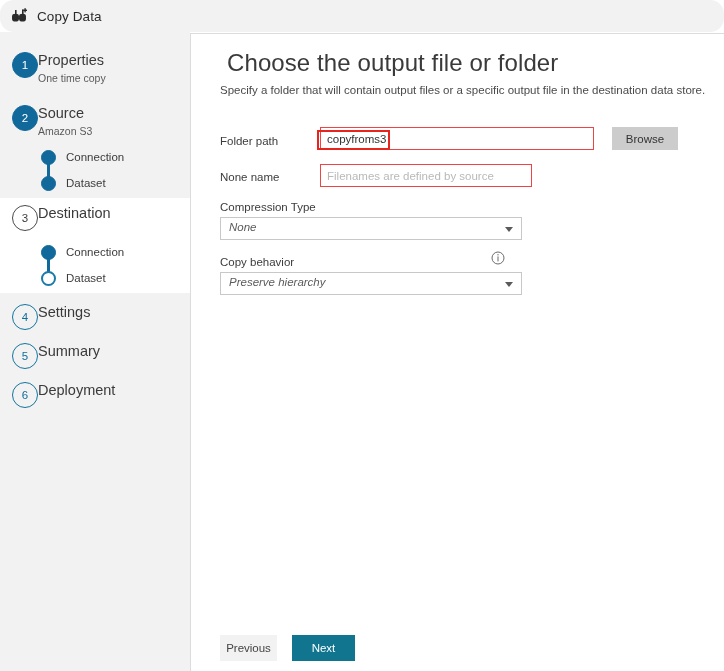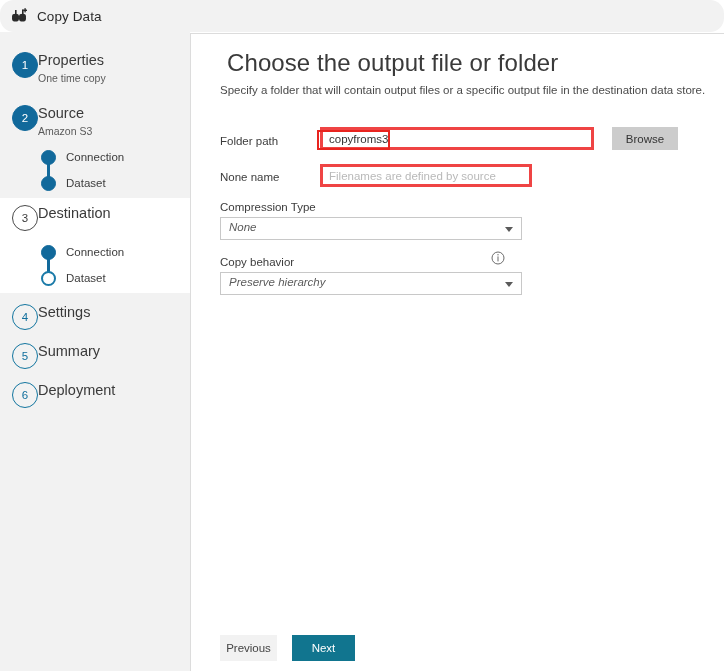--- a/index.html
+++ b/index.html
@@ -167,21 +167,21 @@
   
   .form-label {
     position: absolute;
     font-size: 11.5px;
     color: #3c3c3c;
   }
   .txt {
     position: absolute;
     box-sizing: border-box;
     height: 23px;
-    border: 3px solid #ef4444;
+    border: 1px solid #ef4444;
     background: #ffffff;
     font-family: "Liberation Sans", sans-serif;
     font-size: 11.5px;
     color: #333333;
     padding: 0 6px;
     outline: none;
   }
   .txt::placeholder { color: #b9b9b9; }
   .highlight-box {
     position: absolute;

